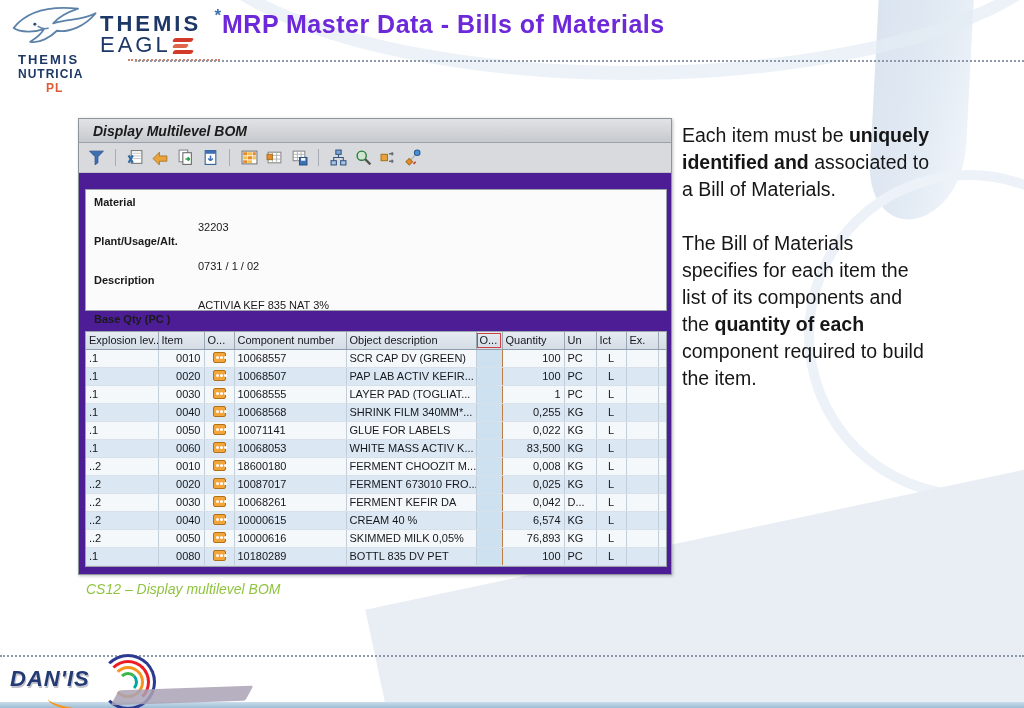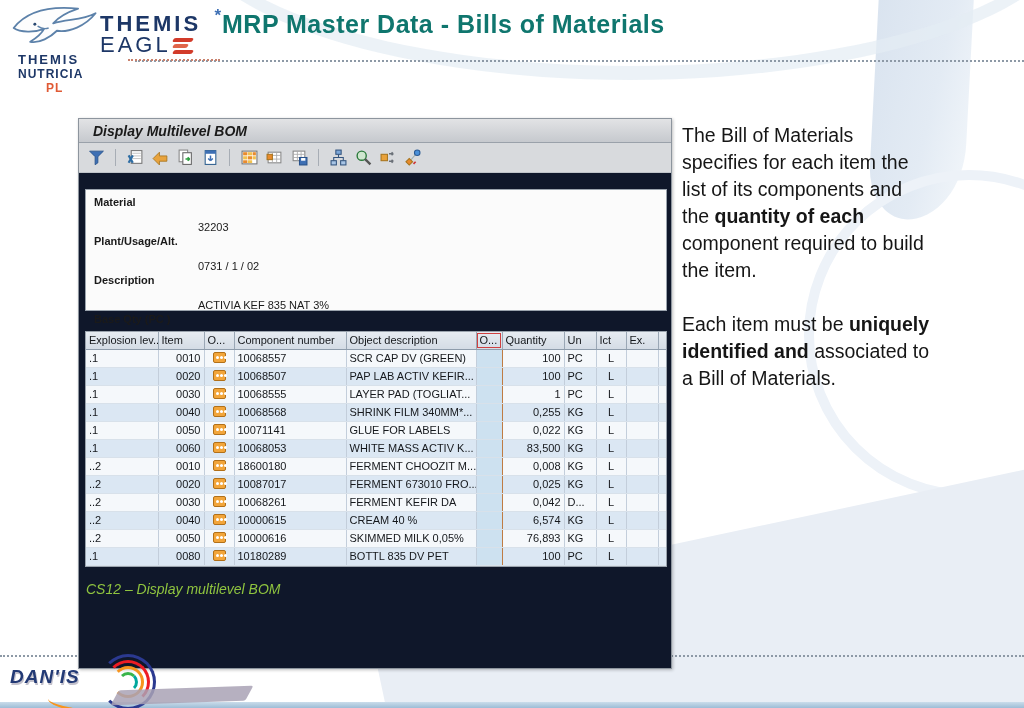--- a/index.html
+++ b/index.html
@@ -53,27 +53,27 @@
   .logo-eagle .l2 { font-size:22px; font-weight:normal; letter-spacing:3px; color:#1d3767; line-height:22px; display:flex; align-items:flex-end;}
   .swooshE { display:inline-block; margin-left:2px; position:relative; width:22px; height:18px;}
   .swooshE i { position:absolute; left:0; height:4px; background:#d23b2a; border-radius:2px; transform:skewX(-25deg);}
   .swooshE i:nth-child(1){ top:0; width:20px;}
   .swooshE i:nth-child(2){ top:6px; width:15px; background:#e0654a;}
   .swooshE i:nth-child(3){ top:12px; width:20px;}
   .logo-eagle .reddots { border-top:2px dotted #c9826e; margin-top:3px; width:92px; margin-left:28px;}
 
   .page-title {
     position:absolute; left:222px; top:10px; z-index:3;
-    font-size:25px; font-weight:600; color:#0f766e; letter-spacing:0.5px;
+    font-size:25px; font-weight:600; color:#6d28d9; letter-spacing:0.5px;
   }
 
   
   .sap-window {
-    position:absolute; left:78px; top:118px; width:594px; height:551px;
-    background:#0f172a; border:1px solid #8d959e;
+    position:absolute; left:78px; top:118px; width:594px; height:457px;
+    background:#4c1d95; border:1px solid #8d959e;
     box-shadow:1px 1px 3px rgba(0,0,0,0.25);
     z-index:3; font-family:"Liberation Sans", sans-serif;
   }
   .sap-titlebar {
     height:24px; background:linear-gradient(to bottom,#e2e3e5,#c6c9ce);
     border-bottom:1px solid #9aa1aa;
     display:flex; align-items:center; padding-left:14px;
     font-size:14px; font-weight:bold; font-style:italic; color:#1a1a1a;
   }
   .sap-toolbar {
@@ -141,21 +141,21 @@
   .explain {
     position:absolute; left:682px; top:122px; width:252px; z-index:3;
     font-size:19.5px; line-height:27px; color:#161616;
   }
   .explain p + p { margin-top:27px; }
   .explain b { font-weight:bold; }
 
   
   .danis { position:absolute; left:8px; top:658px; z-index:4; width:250px; height:46px; }
   .danis .dtext {
-    position:absolute; left:2px; top:8px; font-size:19px; font-weight:bold;
+    position:absolute; left:2px; top:8px; font-size:22px; font-weight:bold;
     font-style:italic; color:#233a75; letter-spacing:1px;
     text-shadow:1px 2px 0 #c3c1cc;
   }
   .arcs { position:absolute; left:92px; top:-4px; width:56px; height:56px; }
   .arc { position:absolute; border-radius:50%; border-style:solid; border-color:transparent; }
   .arc1 { inset:0;  border-width:3px; border-top-color:#2b3990; border-right-color:#2b3990; border-bottom-color:#2b3990;}
   .arc2 { inset:6px; border-width:3px; border-top-color:#ed1c24; border-right-color:#ed1c24;}
   .arc3 { inset:12px; border-width:3px; border-top-color:#f7941d; border-right-color:#f7941d; border-bottom-color:#f7941d;}
   .arc4 { inset:18px; border-width:3px; border-top-color:#39b54a; border-right-color:#00a79d;}
   .ribbon {
@@ -502,22 +502,22 @@
             <td class="cf"></td>
           </tr>
         </tbody>
     </table>
   </div>
 </div>
 
 <div class="sap-caption">CS12 – Display multilevel BOM</div>
 
 <div class="explain">
+  <p><span>Each item must be </span><b>uniquely identified and</b><span> associated to a Bill of Materials.</span></p>
   <p><span>The Bill of Materials specifies for each item the list of its components and the </span><b>quantity of each</b><span> component required to build the item.</span></p>
-  <p><span>Each item must be </span><b>uniquely identified and</b><span> associated to a Bill of Materials.</span></p>
 </div>
 
 <div class="danis">
   <div class="dtext">DAN'IS</div>
   <div class="arcs">
     <div class="arc arc1"></div>
       <div class="arc arc2"></div>
       <div class="arc arc3"></div>
       <div class="arc arc4"></div>
   </div>

